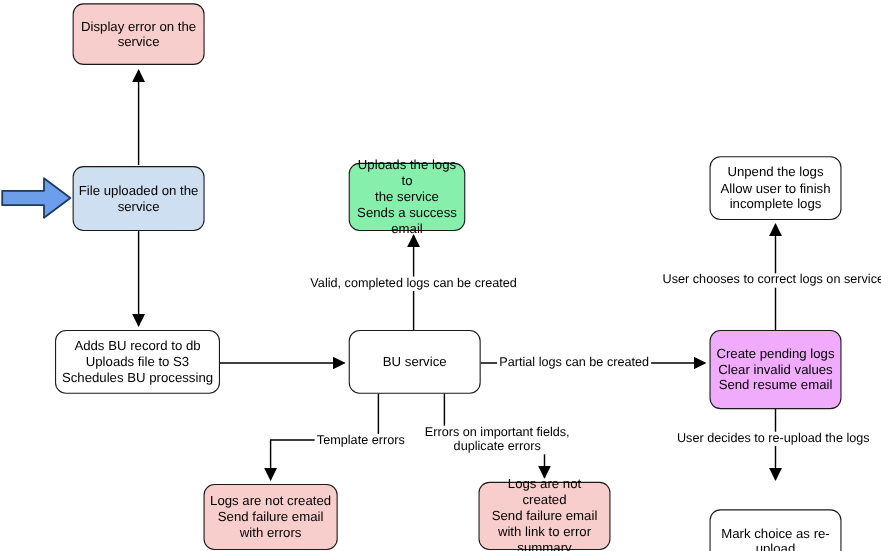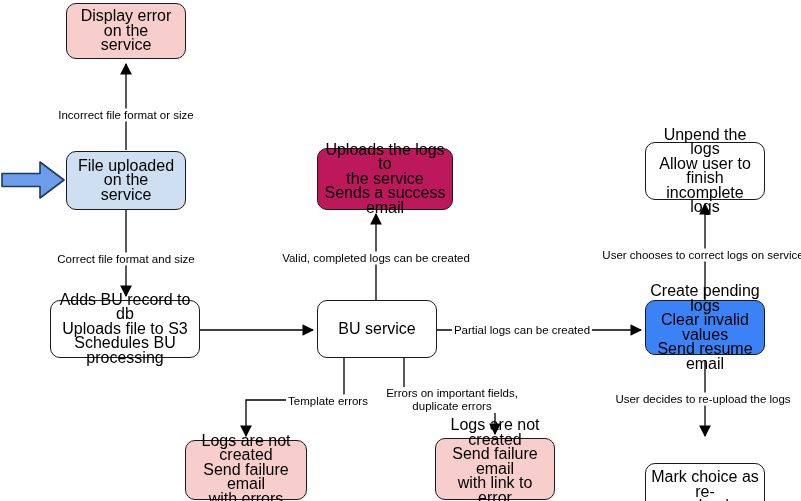--- a/index.html
+++ b/index.html
@@ -12,21 +12,21 @@
     overflow:hidden;
   }
   svg.wires{position:absolute;left:0;top:0;z-index:1;}
   .node{
     position:absolute;
     box-sizing:border-box;
     border:1px solid #1a1a1a;
     border-radius:10px;
     display:flex;align-items:center;justify-content:center;
     text-align:center;
-    font-size:16px;line-height:14.5px;
+    font-size:12px;line-height:14.5px;
     white-space:pre-line;
     z-index:2;
     padding:2px 4px;
   }
   .edge-label{
     position:absolute;
     transform:translate(-50%,-50%);
     background:#ffffff;
     font-size:11.5px;line-height:13px;
     white-space:pre;
@@ -73,48 +73,46 @@
 
   <div class="node" style="left:66px;top:151px;width:120px;height:59px;background:#CEDFF2;">File uploaded on the
 service</div>
 
   <div class="node" style="left:50px;top:300px;width:150px;height:58px;background:#FFFFFF;text-align:center;">Adds BU record to db
 Uploads file to S3
 Schedules BU processing</div>
 
   <div class="node" style="left:317px;top:300px;width:120px;height:58px;background:#FFFFFF;">BU service</div>
 
-  <div class="node" style="left:317px;top:148px;width:136px;height:62px;background:#be185d;text-align:center;">Uploads the logs to
+  <div class="node" style="left:317px;top:148px;width:106px;height:62px;background:#86efac;text-align:center;">Uploads the logs to
 the service
 Sends a success
 email</div>
 
   <div class="node" style="left:645px;top:142px;width:120px;height:58px;background:#FFFFFF;">Unpend the logs
 Allow user to finish
 incomplete logs</div>
 
-  <div class="node" style="left:645px;top:300px;width:120px;height:55px;background:#3b82f6;">Create pending logs
+  <div class="node" style="left:645px;top:300px;width:120px;height:72px;background:#f0abfc;">Create pending logs
 Clear invalid values
 Send resume email</div>
 
   <div class="node" style="left:645px;top:440px;width:120px;height:58px;background:#FFFFFF;margin-top:23px;">Mark choice as re-
 upload</div>
 
   <div class="node" style="left:185px;top:440px;width:122px;height:60px;background:#F8CECC;">Logs are not created
 Send failure email
 with errors</div>
 
   <div class="node" style="left:435px;top:438px;width:120px;height:62px;background:#F8CECC;">Logs are not created
 Send failure email
 with link to error
 summary</div>
 
-  <div class="edge-label" style="left:126px;top:115px;">Incorrect file format or size</div>
 
-  <div class="edge-label" style="left:126px;top:259px;">Correct file format and size</div>
 
   <div class="edge-label" style="left:376px;top:258px;">Valid, completed logs can be created</div>
 
   <div class="edge-label" style="left:522px;top:330px;">Partial logs can be created</div>
 
   <div class="edge-label" style="left:328px;top:401px;">Template errors</div>
 
   <div class="edge-label" style="left:452px;top:400px;">Errors on important fields,
 duplicate errors</div>
 

